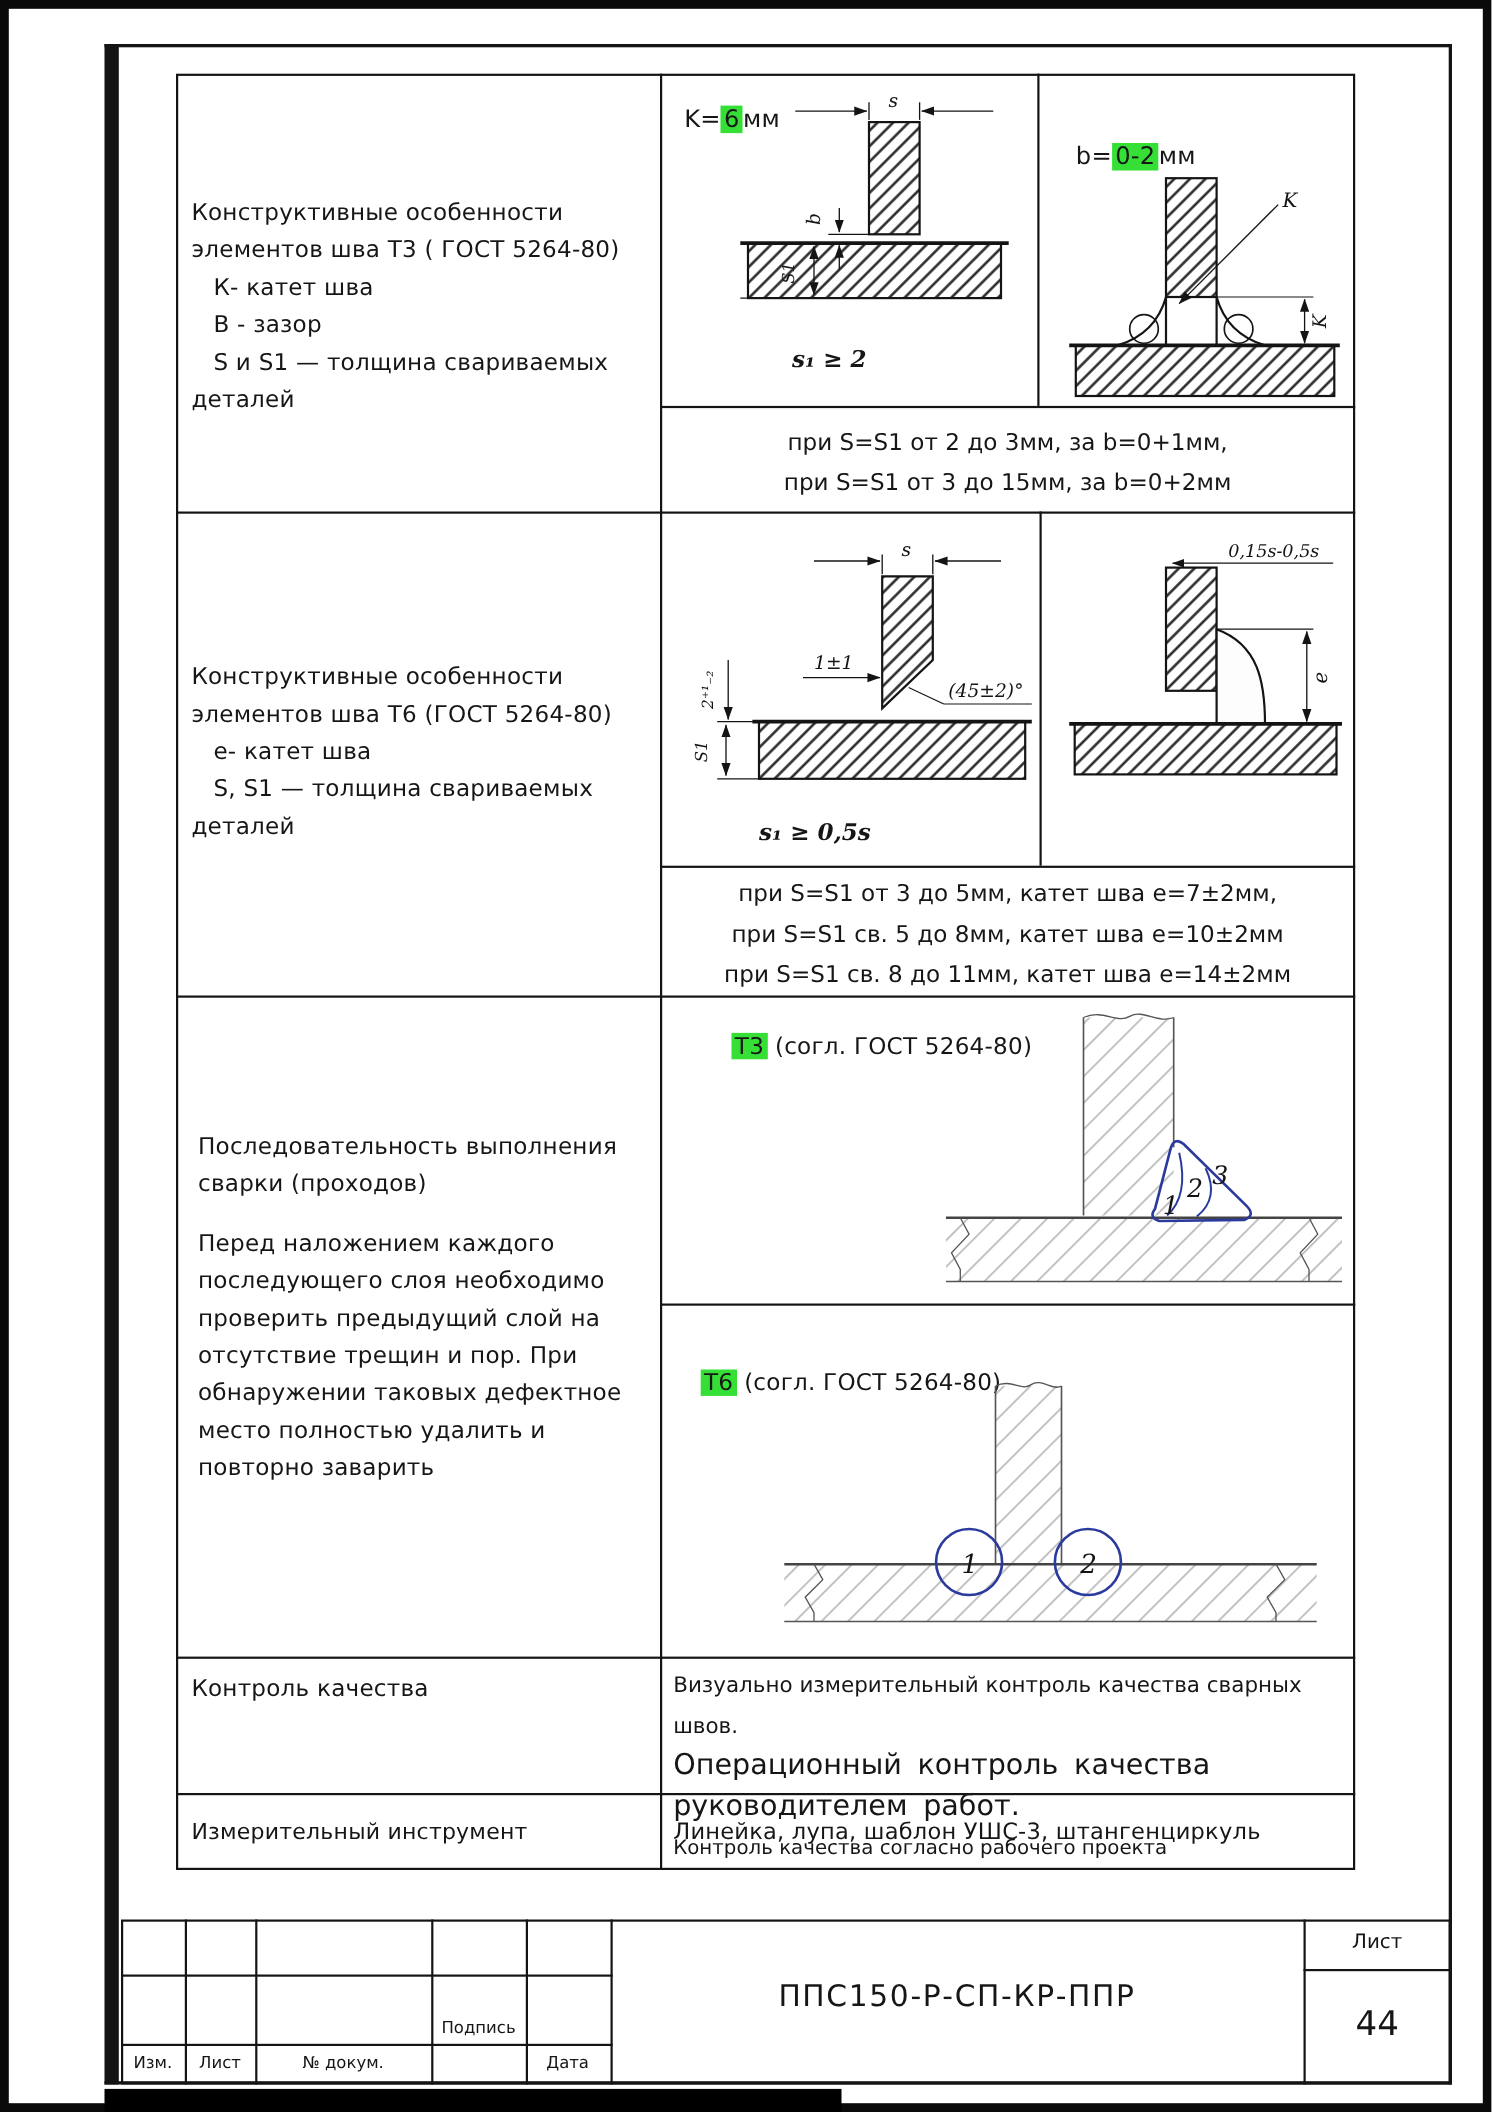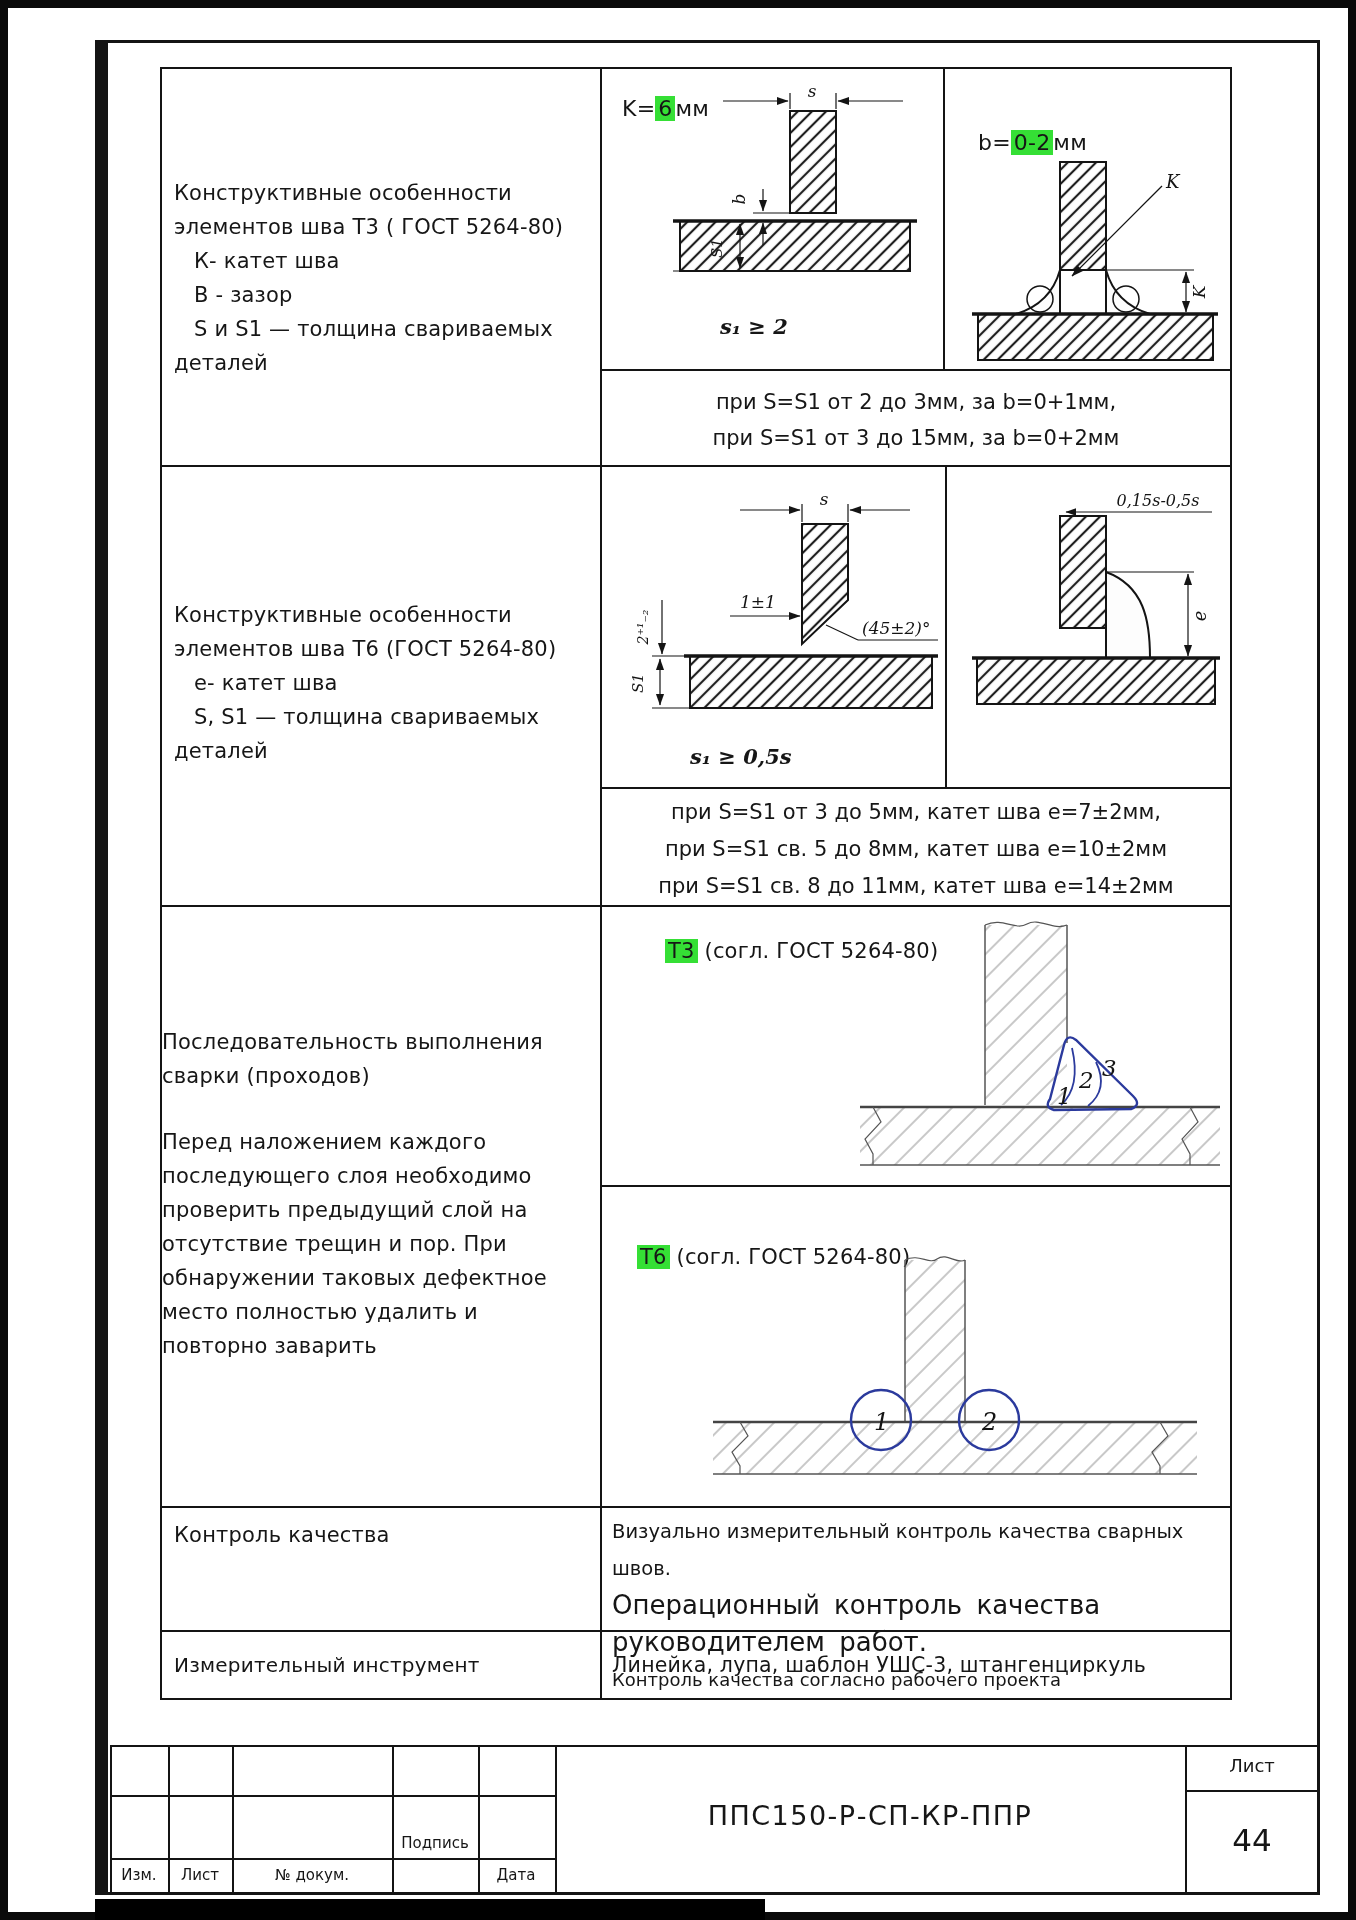--- a/index.html
+++ b/index.html
@@ -3,21 +3,21 @@
 <meta charset="utf-8">
 <style>
   *{margin:0;padding:0;box-sizing:border-box}
   html,body{width:1356px;height:1920px}
   body{position:relative;background:#fff;font-family:"DejaVu Sans",sans-serif;color:#161616;overflow:hidden}
   .abs{position:absolute}
   .line{position:absolute;background:#141414}
   .txt{position:absolute;font-size:21px;line-height:34px;letter-spacing:.2px;white-space:nowrap}
   .txt div{white-space:nowrap}
   .ind{padding-left:20px}
-  .gap{margin-top:32px}
+  .gap{margin-top:20px}
   .hl{background:#35df35;padding:0 3px}
   .cap{position:absolute;font-family:"DejaVu Serif",serif;font-style:italic;font-weight:bold;font-size:21px;text-align:left;white-space:nowrap}
   .note{position:absolute;text-align:center;font-size:21px;line-height:36px;white-space:nowrap}
   .tb-label{position:absolute;font-size:15px;white-space:nowrap;transform:translateX(-50%)}
   svg{position:absolute;overflow:visible}
   svg text{font-family:"DejaVu Serif",serif;font-style:italic;fill:#141414}
 </style>
 </head>
 <body>
 
@@ -166,21 +166,21 @@
   <line x1="226" y1="82" x2="226" y2="164" stroke="#141414" stroke-width="1.2" marker-start="url(#a4)" marker-end="url(#a4)"></line>
   <text transform="rotate(-90 244 124)" x="244" y="124" font-size="18" text-anchor="middle">e</text>
 </svg>
 
 <div class="note" style="left:600px;top:794px;width:632px;line-height:37px">
   <div>при S=S1 от 3 до 5мм, катет шва е=7±2мм,</div>
   <div>при S=S1 св. 5 до 8мм, катет шва е=10±2мм</div>
   <div>при S=S1 св. 8 до 11мм, катет шва е=14±2мм</div>
 </div>
 
-<div class="txt" style="left:162px;top:1025px;width:420px">
+<div class="txt" style="left:180px;top:1025px;width:420px">
   <div>Последовательность выполнения</div>
   <div>сварки (проходов)</div>
   <div class="gap">Перед наложением каждого</div>
   <div>последующего слоя необходимо</div>
   <div>проверить предыдущий слой на</div>
   <div>отсутствие трещин и пор. При</div>
   <div>обнаружении таковых дефектное</div>
   <div>место полностью удалить и</div>
   <div>повторно заварить</div>
 </div>

